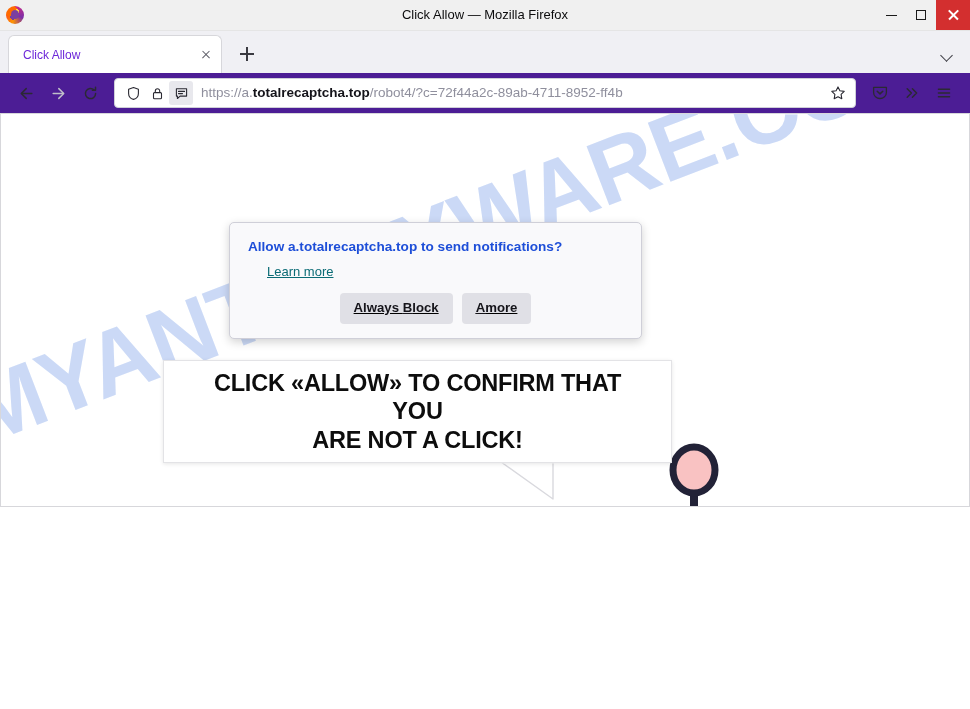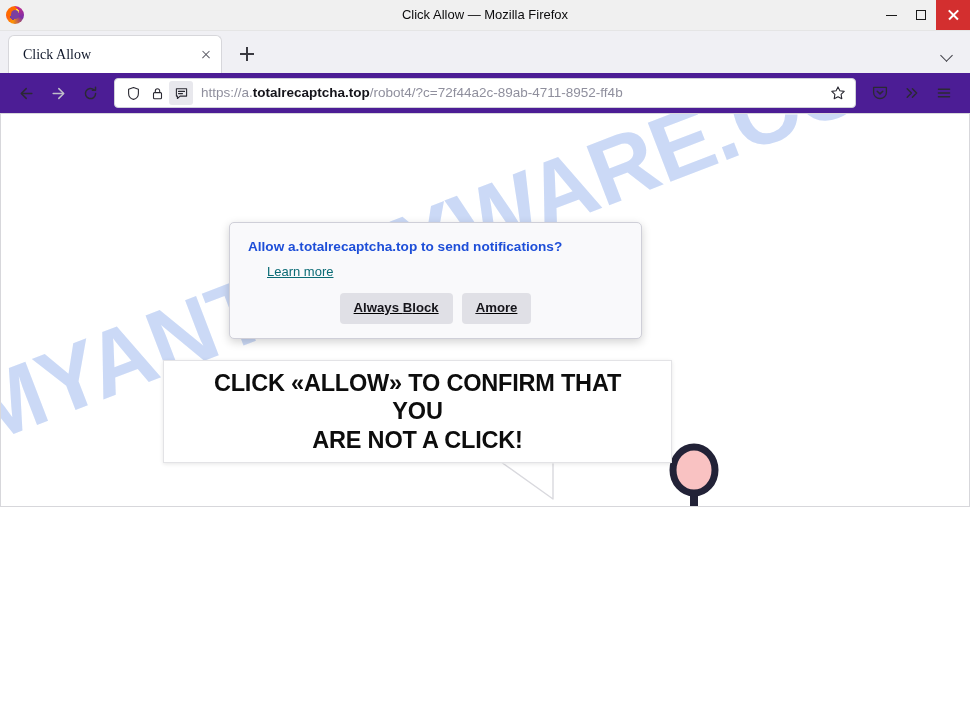--- a/index.html
+++ b/index.html
@@ -120,26 +120,25 @@
     border-bottom: none;
     border-radius: 6px 6px 0 0;
     display: flex;
     align-items: center;
     padding: 0 6px 0 14px;
     box-sizing: border-box;
     cursor: default;
   }
   .tab-label {
     flex: 1;
-    font-size: 14px;
-    color: #0f172a;
+    font-size: 12px;
+    color: #6d28d9;
     white-space: nowrap;
     overflow: hidden;
     text-overflow: ellipsis;
-    font-family: Liberation Serif, serif;
   }
   .tab-close {
     width: 18px; height: 18px;
     position: relative;
     flex: none;
     cursor: pointer;
   }
   .tab-close::before, .tab-close::after {
     content: "";
     position: absolute;

